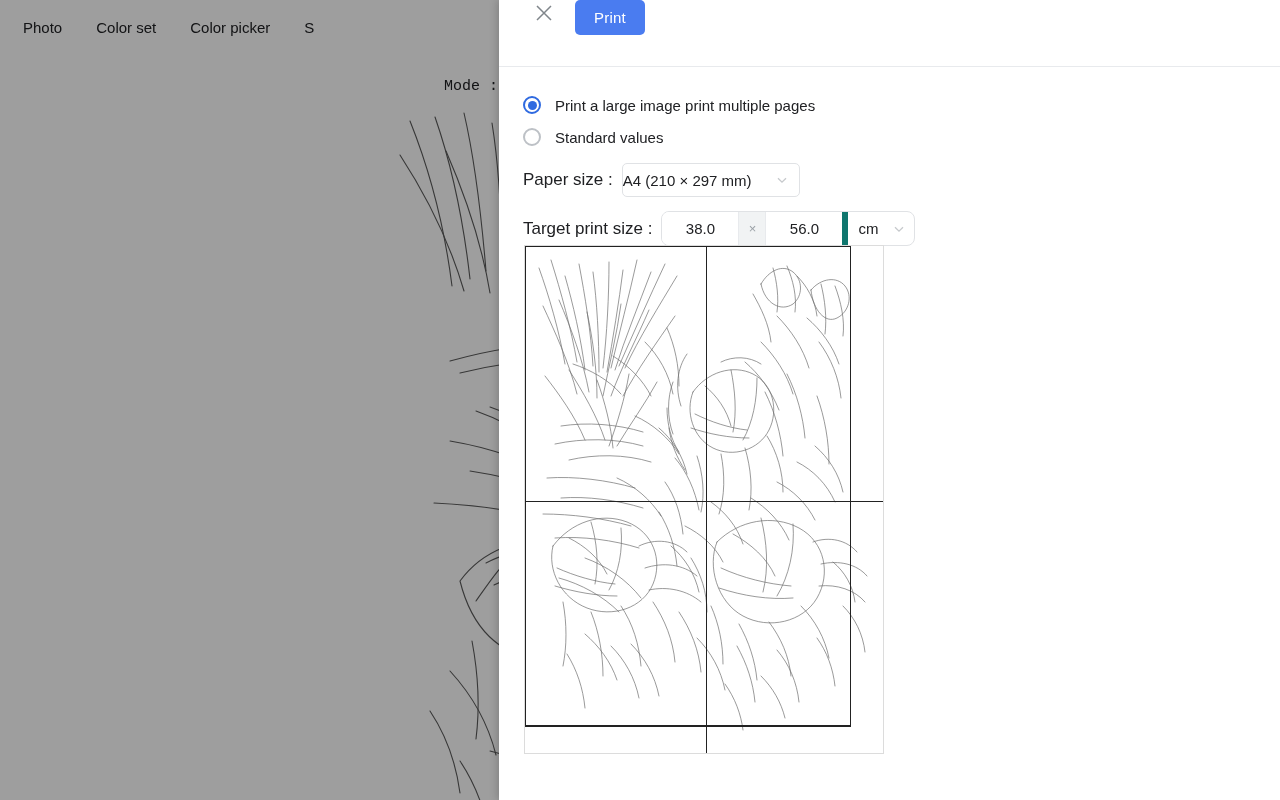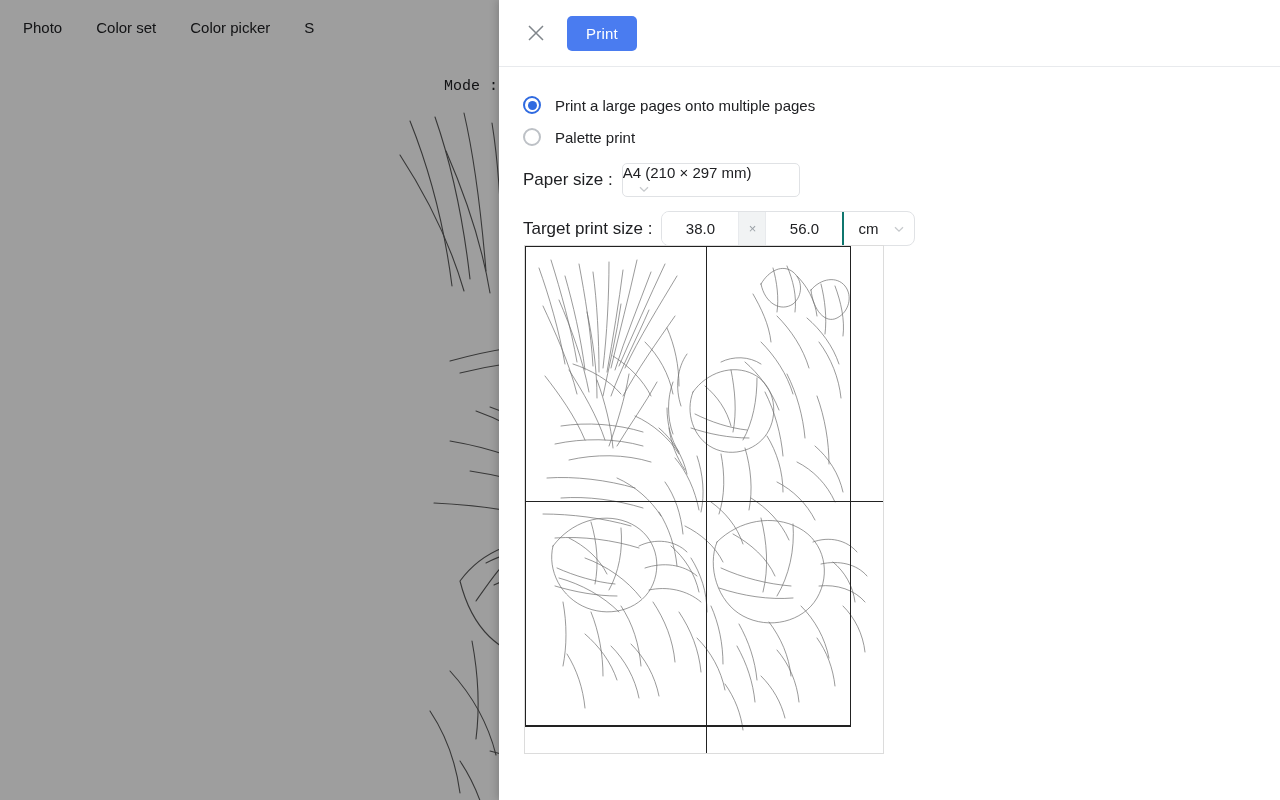--- a/index.html
+++ b/index.html
@@ -62,22 +62,22 @@
     position: absolute;
     left: 499px; top: 0;
     width: 781px; height: 800px;
     background: #ffffff;
     box-shadow: -2px 0 8px rgba(0,0,0,0.18);
     overflow: hidden;
   }
   .panel-header {
     height: 67px;
     display: flex;
-    align-items: center;
-    padding-left: 24px;
+    align-items: flex-start;
+    padding-left: 32px;
     border-bottom: 1px solid #e8eaed;
   }
   .close-btn {
     width: 26px; height: 26px;
     display: flex; align-items: center; justify-content: center;
     cursor: pointer;
     margin-right: 18px;
     border: none; background: none;
   }
   .close-btn svg { display: block; }
@@ -132,25 +132,24 @@
     white-space: nowrap;
     margin-right: 9px;
   }
 
   .select-box {
     height: 34px;
     min-width: 178px;
     border: 1px solid #e0e2e5;
     border-radius: 5px;
     background: #fff;
-    display: flex; 
+    display: flex; align-items: center;
     justify-content: space-between;
     padding: 0 10px 0 0;
     cursor: pointer;
-    flex-direction: column;
   }
   .select-value { font-size: 15px; color: #202124; white-space: nowrap; }
   .chev {
     margin-left: 14px;
     flex: none;
     display: block;
   }
 
   .seg {
     display: flex;
@@ -175,21 +174,21 @@
     width: 28px;
     background: #f1f3f4;
     border-left: 1px solid #e8eaed;
     border-right: 1px solid #e8eaed;
     display: flex; align-items: center; justify-content: center;
     color: #9aa0a6;
     font-size: 13px;
   }
   .seg-unit {
     width: 72px;
-    border-left: 2px solid #0f766e;
+    border-left: 6px solid #0f766e;
     display: flex; align-items: center;
     justify-content: flex-end;
     padding: 0 8px 0 14px;
     cursor: pointer;
   }
   .seg-unit span { font-size: 15px; color: #202124; }
 
   
   .preview {
     position: absolute;
@@ -320,26 +319,26 @@
           <path d="M2 2 L16 16 M16 2 L2 16" stroke="#80868b" stroke-width="1.5" fill="none"></path>
         </svg>
       </button>
       <button class="print-btn">Print</button>
     </div>
 
     <div class="panel-body">
 
       <div class="radio-row">
         <span class="radio checked"></span>
-        <span class="radio-label">Print a large pages onto multiple pages</span>
+        <span class="radio-label">Print a large image print multiple pages</span>
       </div>
 
       <div class="radio-row">
         <span class="radio"></span>
-        <span class="radio-label">Palette print</span>
+        <span class="radio-label">Standard values</span>
       </div>
 
       <div class="field-row">
         <span class="field-label">Paper size :</span>
         <div class="select-box">
           <span class="select-value">A4 (210 × 297 mm)</span>
           <svg class="chev" width="14" height="14" viewBox="0 0 14 14">
             <path d="M3 5.2 L7 9.2 L11 5.2" stroke="#c6c9cc" stroke-width="1.3" fill="none"></path>
           </svg>
         </div>

